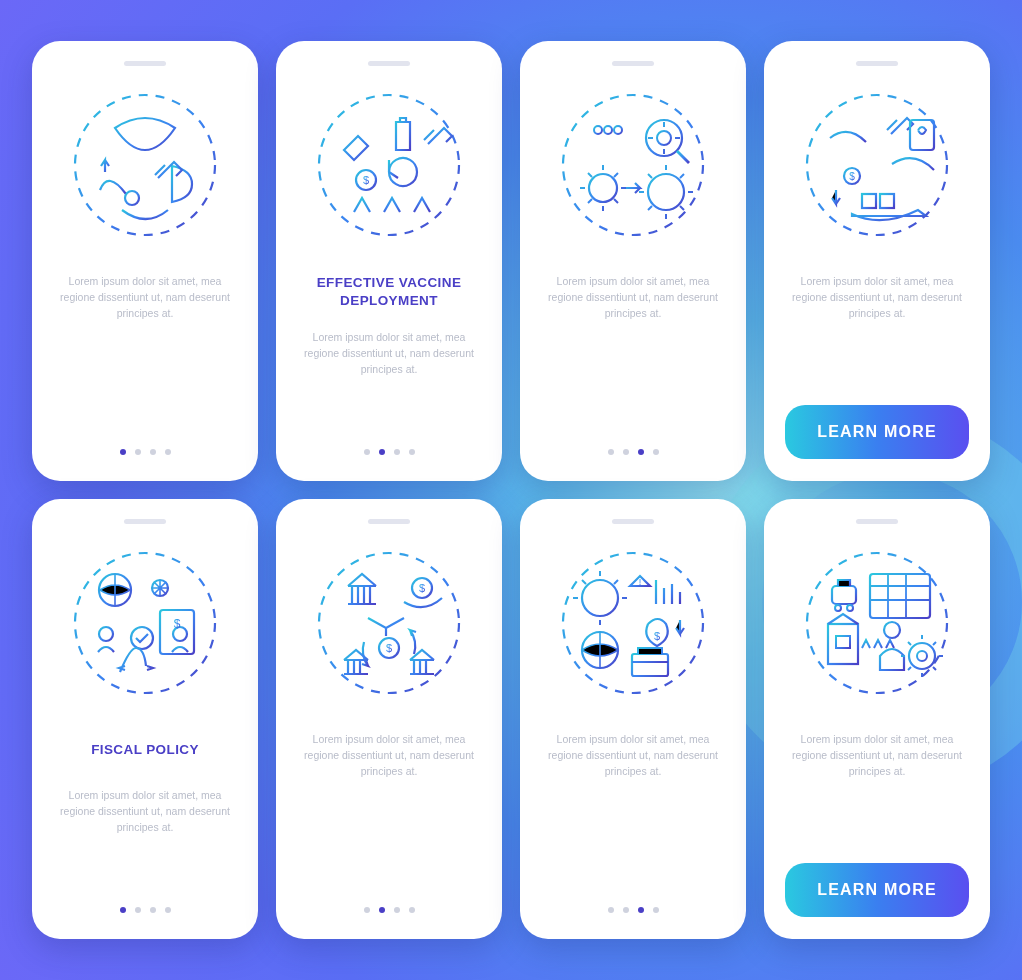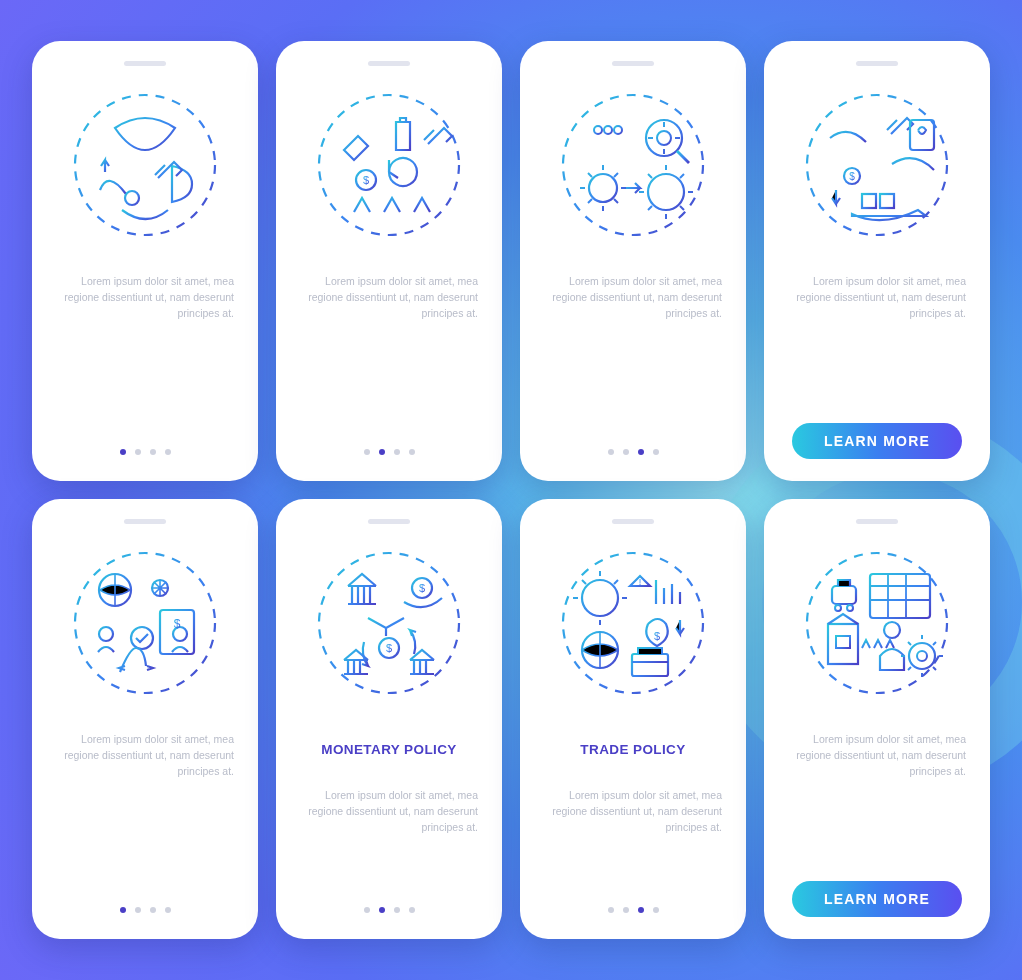--- a/index.html
+++ b/index.html
@@ -73,21 +73,21 @@
     display: flex;
     align-items: center;
     justify-content: center;
     padding: 0 4px;
     white-space: pre-line;
   }
   .desc {
     color: #b8bcc9;
     font-size: 10.5px;
     line-height: 1.5;
-    text-align: right;
+    text-align: center;
     margin-top: 10px;
     padding: 0 6px;
     flex: 1;
   }
   .dots {
     display: flex;
     gap: 9px;
     margin-top: auto;
     padding-bottom: 4px;
   }
@@ -95,26 +95,26 @@
     width: 6px;
     height: 6px;
     border-radius: 50%;
     background: #cfd2de;
   }
   .dot.active { background: #4a3fc6; }
   .cta {
     margin-top: auto;
     background: linear-gradient(90deg, #2ac9e0 0%, #3a7ff0 50%, #5a4ff0 100%);
     color: #ffffff;
-    font-size: 14px;
+    font-size: 16px;
     font-weight: 700;
     letter-spacing: 1.2px;
     border: none;
     border-radius: 20px;
-    padding: 10px 32px;
+    padding: 18px 32px;
     cursor: pointer;
     text-transform: uppercase;
   }
 </style>
 </head>
 <body>
 
 <div class="row">
   <div class="phone">
     <div class="notch"></div>
@@ -161,20 +161,22 @@
     <path d="M92 42 h14 v28 h-14 z M96 38 h6 v4 h-6 z" fill="none" stroke="url(#g01)" stroke-width="2.2"></path>
     <path d="M120 60 l10 -10 m4 4 l-10 10 m10 -10 l6 -6 l8 8 l-6 6" fill="none" stroke="url(#g01)" stroke-width="2.2"></path>
     <circle cx="62" cy="100" r="10" fill="none" stroke="url(#g01)" stroke-width="2.2"></circle>
     <text x="62" y="104" font-size="11" text-anchor="middle" fill="url(#g01)">$</text>
     <path d="M85 92 a14 14 0 1 1 0 0.01" fill="none" stroke="url(#g01)" stroke-width="2.2"></path>
     <path d="M85 92 l0 -12 M85 92 l9 6" stroke="url(#g01)" stroke-width="2.2"></path>
     <path d="M50 132 l8 -14 l8 14 M80 132 l8 -14 l8 14 M110 132 l8 -14 l8 14" fill="none" stroke="url(#g01)" stroke-width="2.2"></path>
     <line x1="50" y1="132" x2="126" y2="132" stroke="url(#g01)" stroke-width="2.2"></line>
         </svg>
       </div>
+    <div class="title">EFFECTIVE VACCINE
+DEPLOYMENT</div>
     <div class="desc">Lorem ipsum dolor sit amet, mea regione dissentiunt ut, nam deserunt principes at.</div>
     <div class="dots">
         <span class="dot "></span>
         <span class="dot active"></span>
         <span class="dot "></span>
         <span class="dot "></span>
       </div>
   </div>
   <div class="phone">
     <div class="notch"></div>
@@ -262,20 +264,21 @@
     <path d="M112 114 q8 -10 16 0" fill="none" stroke="url(#g10)" stroke-width="2.2"></path>
     <circle cx="82" cy="100" r="11" fill="none" stroke="url(#g10)" stroke-width="2.2"></circle>
     <path d="M76 100 l4 4 l8 -8" fill="none" stroke="url(#g10)" stroke-width="2.2"></path>
     <rect x="100" y="72" width="34" height="44" rx="3" fill="none" stroke="url(#g10)" stroke-width="2.2"></rect>
     <text x="117" y="90" font-size="12" text-anchor="middle" fill="url(#g10)">$</text>
     <line x1="106" y1="98" x2="128" y2="98" stroke="url(#g10)" stroke-width="1.8"></line>
     <line x1="106" y1="106" x2="128" y2="106" stroke="url(#g10)" stroke-width="1.8"></line>
     <path d="M60 134 q10 -24 16 -24 q8 0 10 18 M65 128 l-6 2 l6 2 M87 128 l6 2 l-6 2" fill="none" stroke="url(#g10)" stroke-width="2.2"></path>
         </svg>
       </div>
+    <div class="title">FISCAL POLICY</div>
     <div class="desc">Lorem ipsum dolor sit amet, mea regione dissentiunt ut, nam deserunt principes at.</div>
     <div class="dots">
         <span class="dot active"></span>
         <span class="dot "></span>
         <span class="dot "></span>
         <span class="dot "></span>
       </div>
   </div>
   <div class="phone">
     <div class="notch"></div>
@@ -295,21 +298,20 @@
     <path d="M100 64 q20 12 38 -4" fill="none" stroke="url(#g11)" stroke-width="2.2"></path>
     <path d="M64 80 l18 10 l18 -10 M82 90 v8" fill="none" stroke="url(#g11)" stroke-width="2.2"></path>
     <circle cx="85" cy="110" r="10" fill="none" stroke="url(#g11)" stroke-width="2.2"></circle>
     <text x="85" y="114" font-size="11" text-anchor="middle" fill="url(#g11)">$</text>
     <path d="M60 104 a28 28 0 0 0 4 24 l-6 -2 m6 2 l-2 -6" fill="none" stroke="url(#g11)" stroke-width="2.2"></path>
     <path d="M110 116 a28 28 0 0 0 -4 -24 l6 2 m-6 -2 l2 6" fill="none" stroke="url(#g11)" stroke-width="2.2"></path>
     <path d="M40 122 l12 -10 l12 10 M40 122 h24 M44 122 v14 M50 122 v14 M56 122 v14 M40 136 h24" fill="none" stroke="url(#g11)" stroke-width="2.2"></path>
     <path d="M106 122 l12 -10 l12 10 M106 122 h24 M110 122 v14 M116 122 v14 M122 122 v14 M106 136 h24" fill="none" stroke="url(#g11)" stroke-width="2.2"></path>
         </svg>
       </div>
-    <div class="title">MONETARY POLICY</div>
     <div class="desc">Lorem ipsum dolor sit amet, mea regione dissentiunt ut, nam deserunt principes at.</div>
     <div class="dots">
         <span class="dot "></span>
         <span class="dot active"></span>
         <span class="dot "></span>
         <span class="dot "></span>
       </div>
   </div>
   <div class="phone">
     <div class="notch"></div>
@@ -331,21 +333,20 @@
     <path d="M108 66 h28" stroke="url(#g12)" stroke-width="2.2"></path>
     <path d="M100 86 q10 -10 18 0 q6 14 -9 22 q-15 -8 -9 -22" fill="none" stroke="url(#g12)" stroke-width="2.2"></path>
     <text x="109" y="102" font-size="11" text-anchor="middle" fill="url(#g12)">$</text>
     <path d="M132 82 l0 14 l-4 -6 m4 6 l4 -6" stroke="url(#g12)" stroke-width="2.2"></path>
     <circle cx="52" cy="112" r="18" fill="none" stroke="url(#g12)" stroke-width="2.2"></circle>
     <path d="M34 112 q18 -12 36 0 M34 112 q18 12 36 0 M52 94 v36" stroke="url(#g12)" stroke-width="1.6"></path>
     <rect x="84" y="116" width="36" height="22" rx="2" fill="none" stroke="url(#g12)" stroke-width="2.2"></rect>
     <path d="M84 124 h36 M90 116 v-6 h24 v6" stroke="url(#g12)" stroke-width="2"></path>
         </svg>
       </div>
-    <div class="title">TRADE POLICY</div>
     <div class="desc">Lorem ipsum dolor sit amet, mea regione dissentiunt ut, nam deserunt principes at.</div>
     <div class="dots">
         <span class="dot "></span>
         <span class="dot "></span>
         <span class="dot active"></span>
         <span class="dot "></span>
       </div>
   </div>
   <div class="phone">
     <div class="notch"></div>

